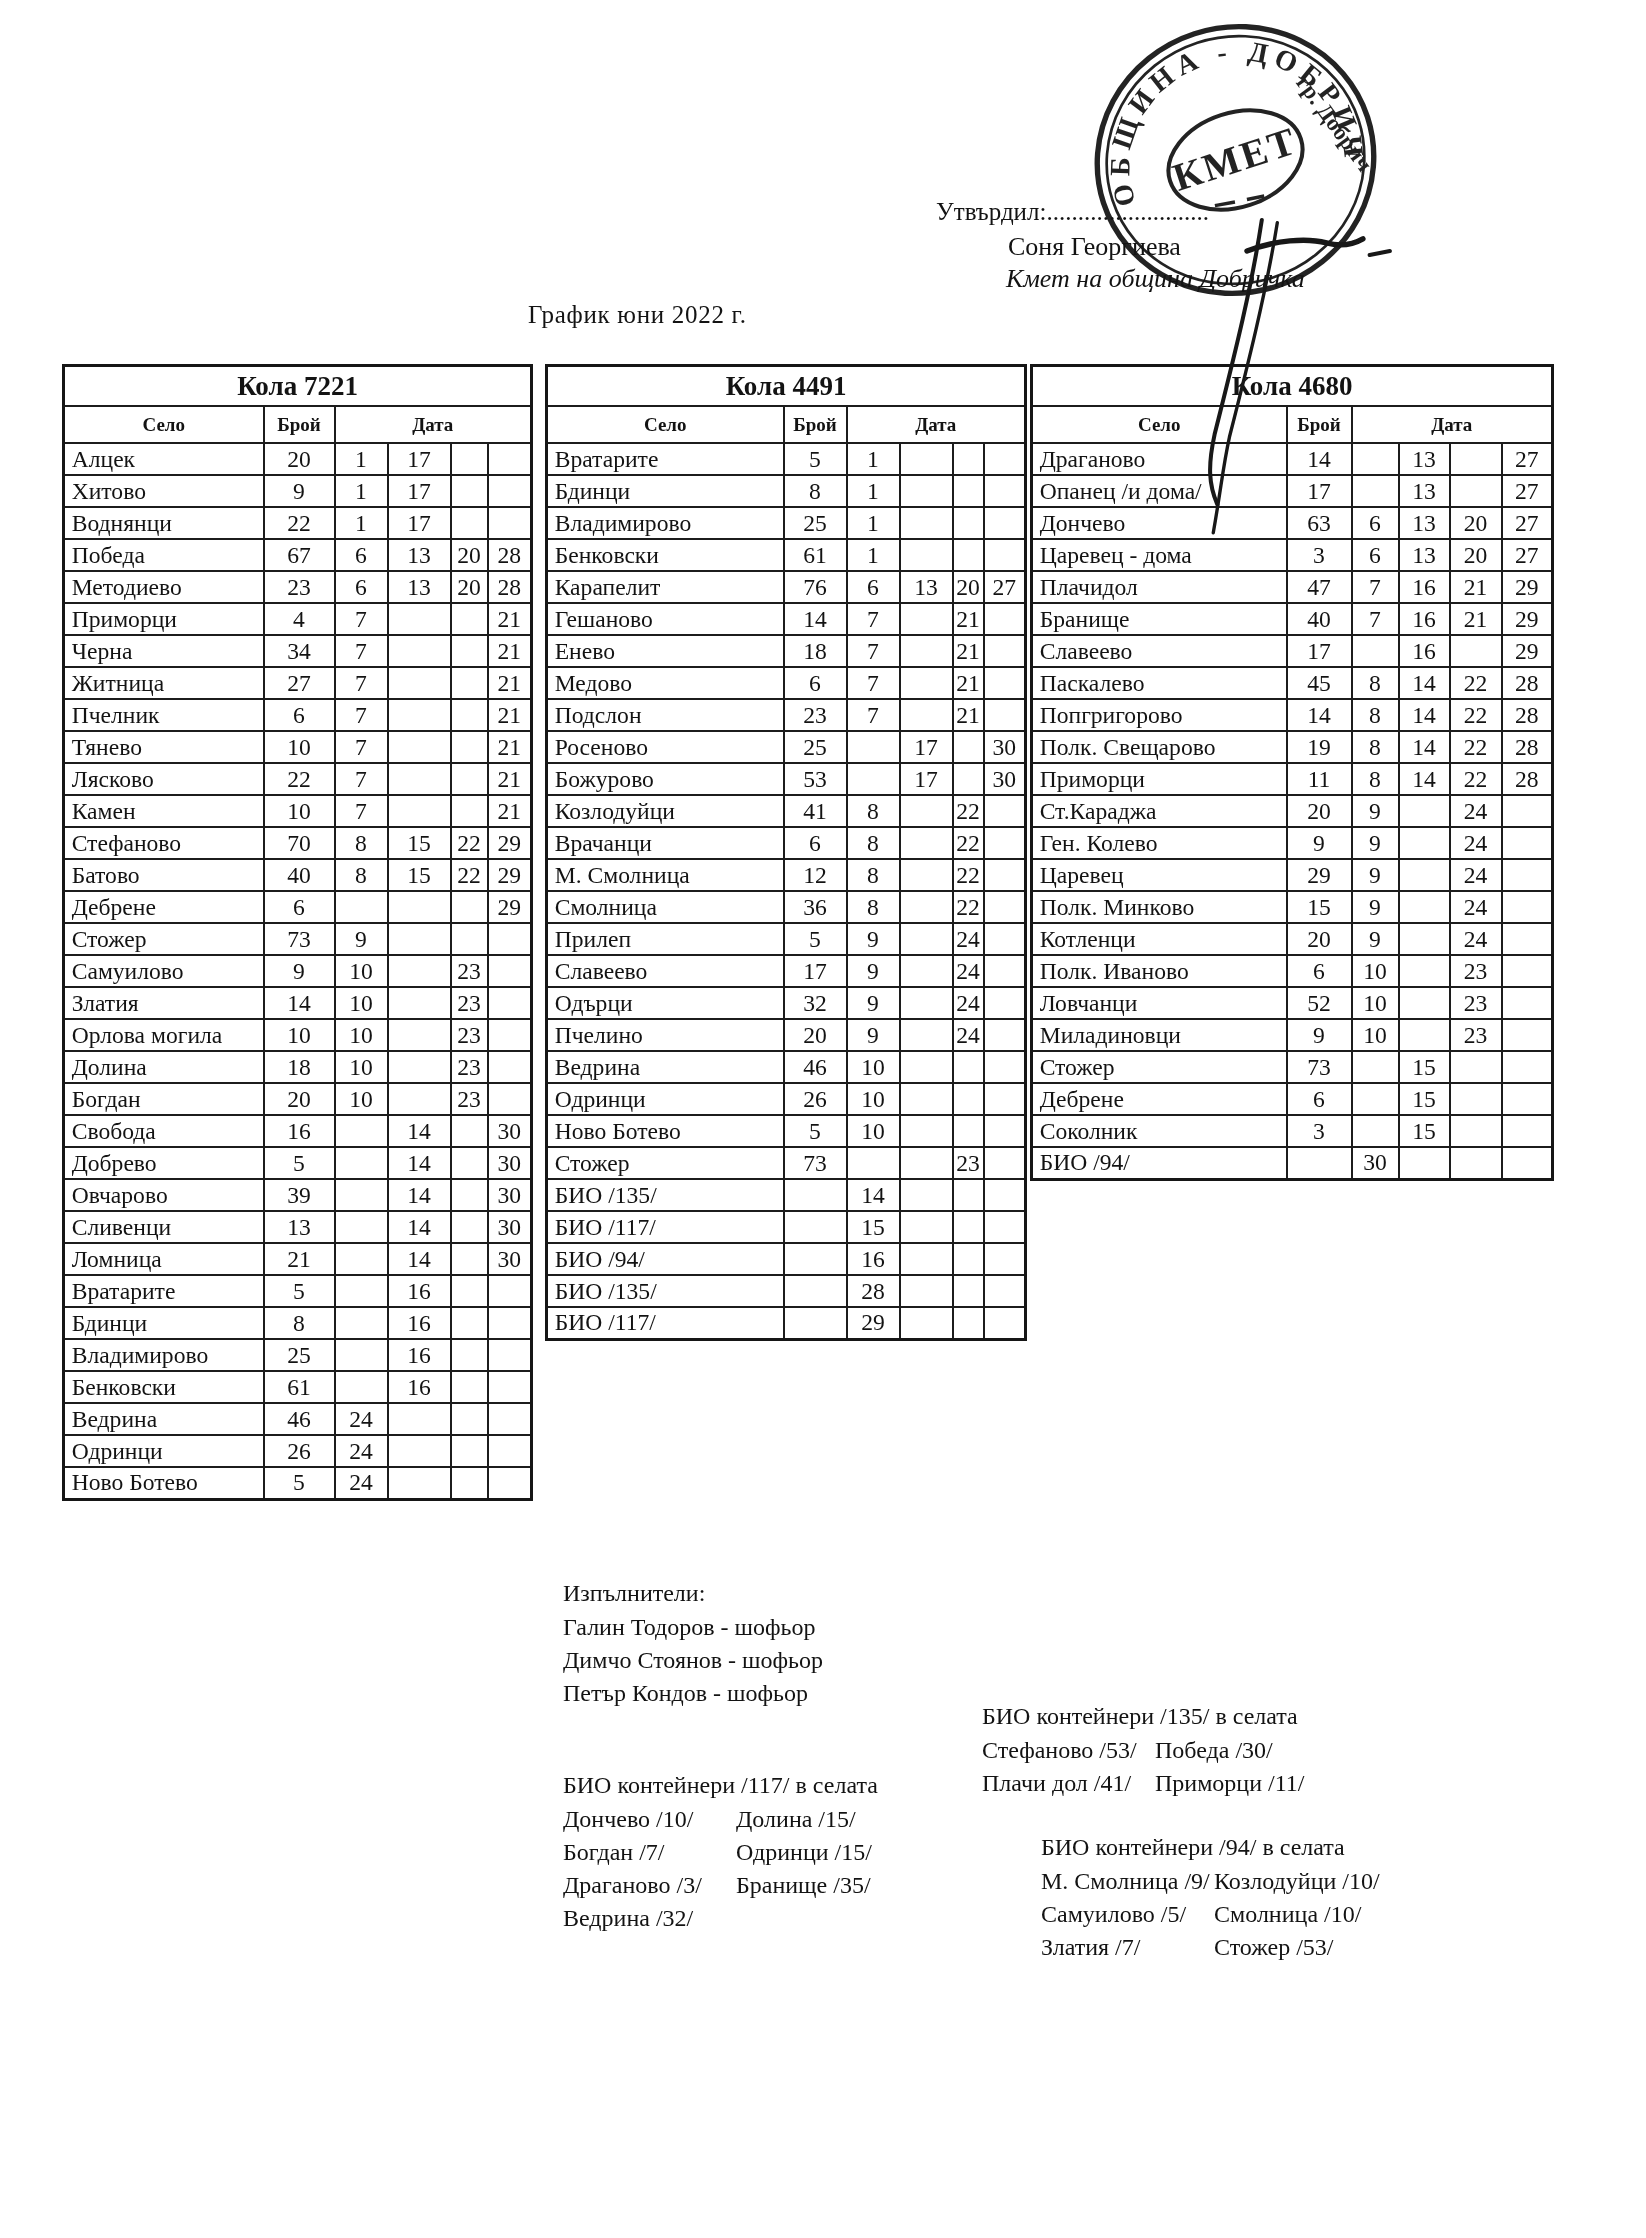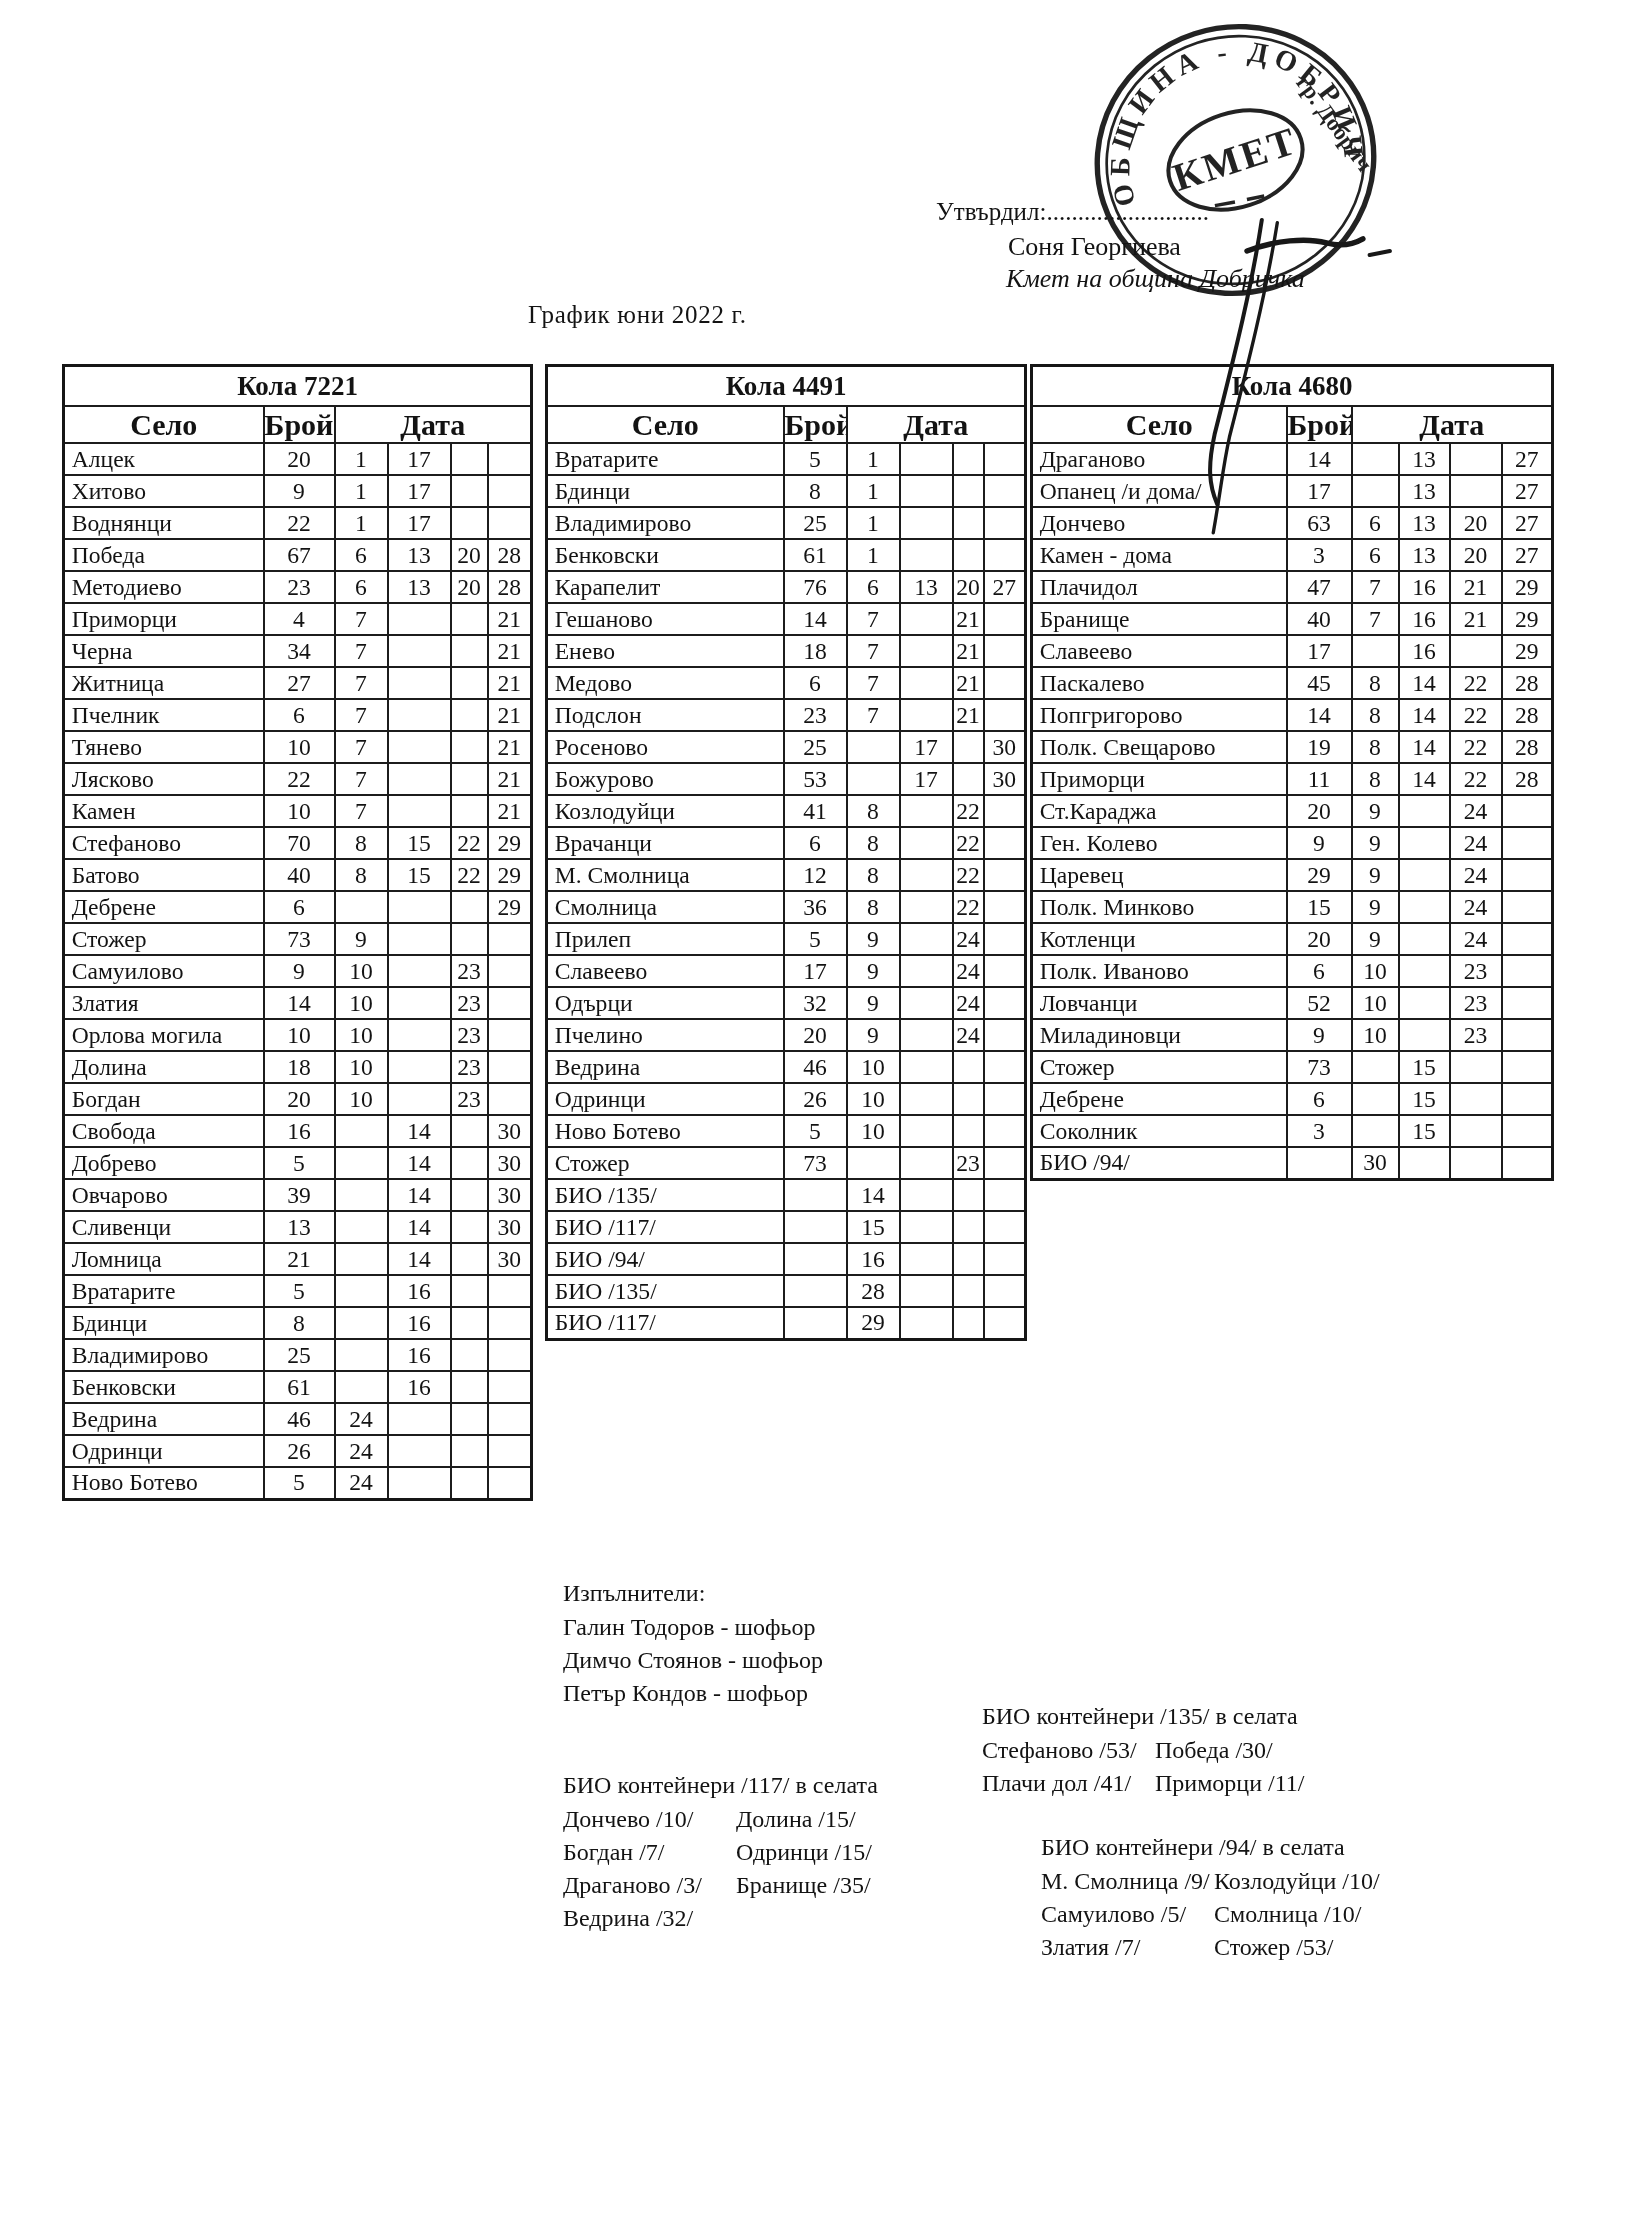--- a/index.html
+++ b/index.html
@@ -17,21 +17,21 @@
 
   
   .overlay{position:absolute;left:0;top:0;width:1646px;height:2239px;pointer-events:none;}
 
   
   table.sched{position:absolute;border-collapse:collapse;table-layout:fixed;
               border:3.4px solid #161616;background:#fff;}
   table.sched td{border:2px solid #1c1c1c;padding:0;text-align:center;
                  font-size:23.6px;white-space:nowrap;overflow:hidden;}
   table.sched tr.t-title-row td{height:38px;font-size:27px;font-weight:bold;}
-  table.sched tr.t-head-row td{height:35px;font-size:30px;font-weight:bold;margin-top:33px;}
+  table.sched tr.t-head-row td{height:35px;font-size:19px;font-weight:bold;margin-top:33px;}
   table.sched tr.r{height:32px;}
   table.sched td.c-name{text-align:left;padding-left:6.7px;}
 
   
   .block{position:absolute;font-size:24px;line-height:33px;}
   .block .block-title{margin-bottom:1.3px;}
   .cols{display:flex;}
   .cols .col1{width:173px;}
 </style>
 </head>
@@ -626,21 +626,21 @@
         </tr>
         <tr class="r">
           <td class="c-name">Дончево</td>
           <td class="c-broy">63</td>
           <td class="c-date">6</td>
           <td class="c-date">13</td>
           <td class="c-date">20</td>
           <td class="c-date">27</td>
         </tr>
         <tr class="r">
-          <td class="c-name">Камен - дома</td>
+          <td class="c-name">Царевец - дома</td>
           <td class="c-broy">3</td>
           <td class="c-date">6</td>
           <td class="c-date">13</td>
           <td class="c-date">20</td>
           <td class="c-date">27</td>
         </tr>
         <tr class="r">
           <td class="c-name">Плачидол</td>
           <td class="c-broy">47</td>
           <td class="c-date">7</td>

